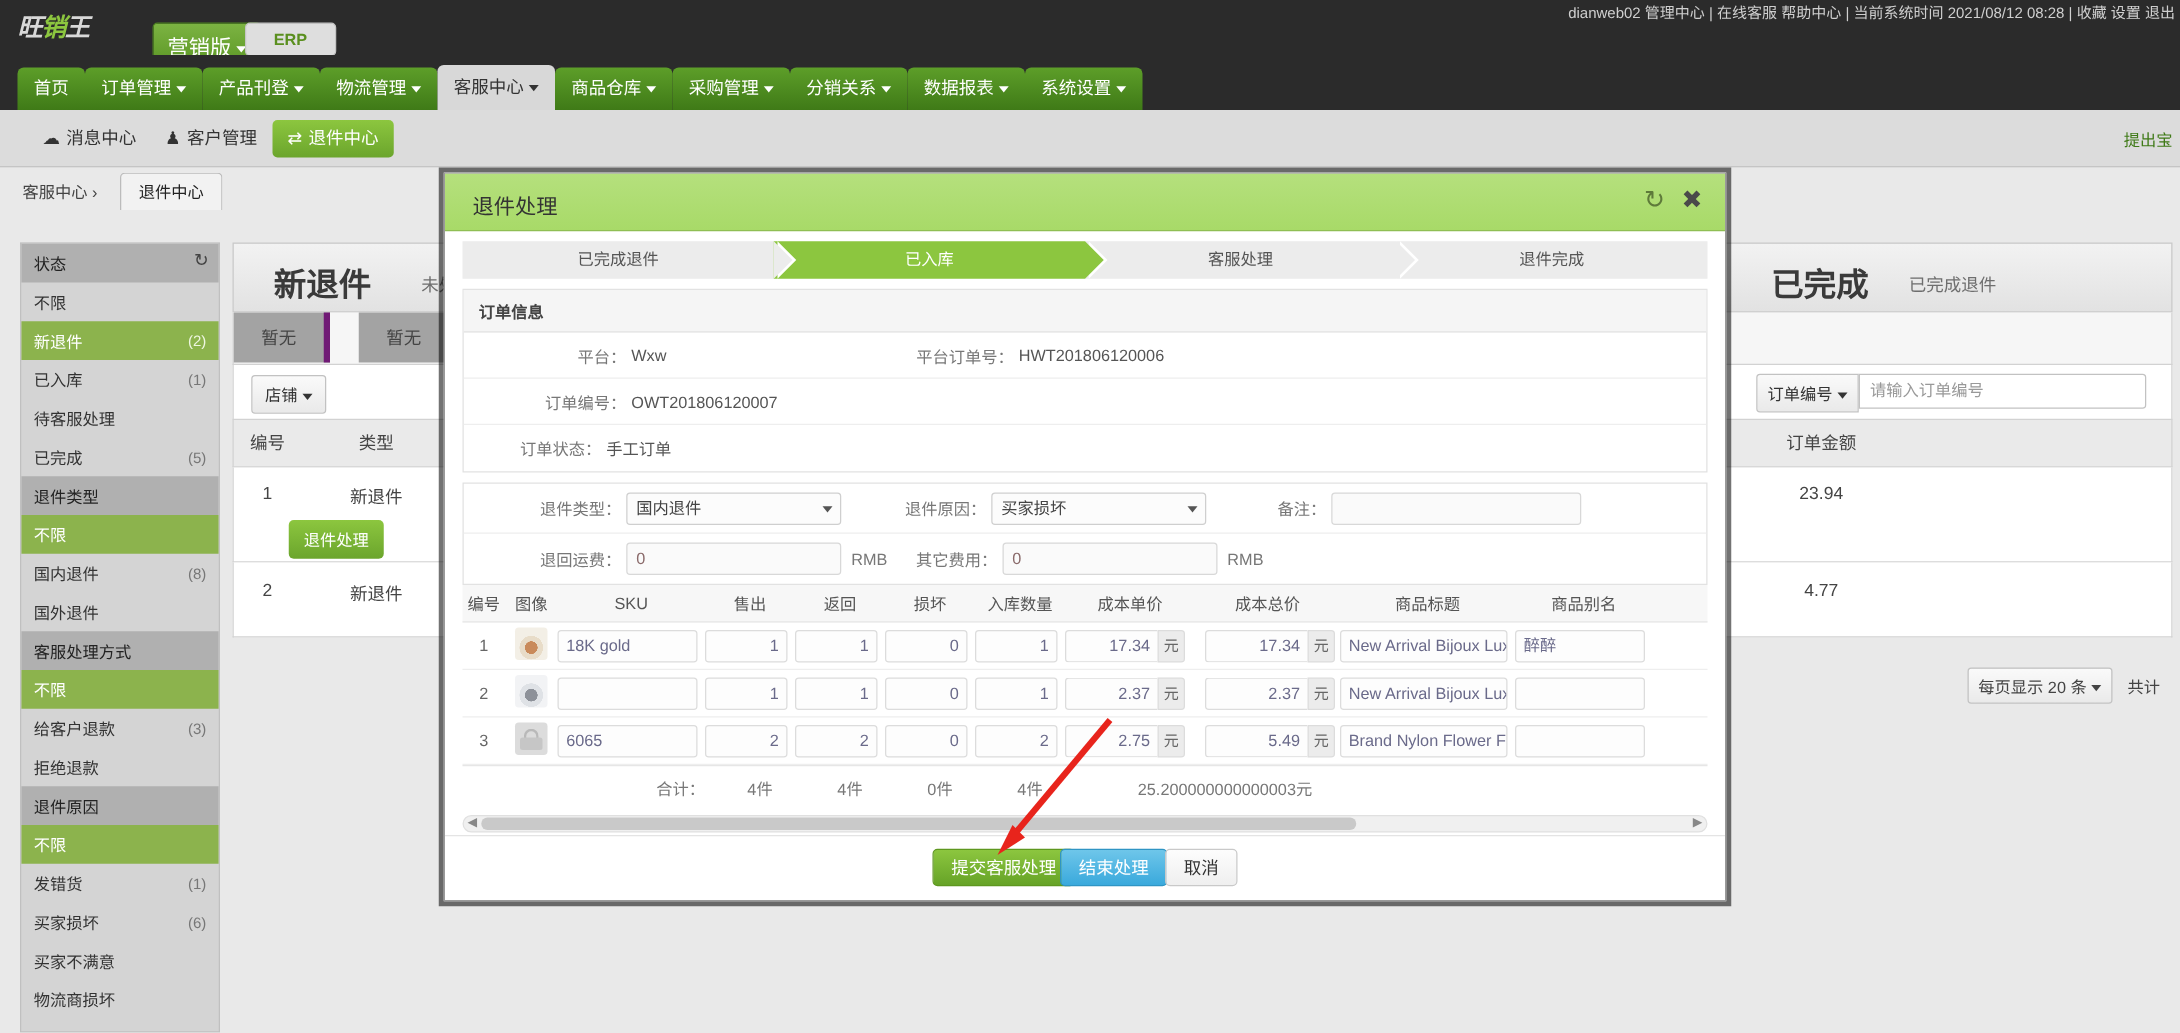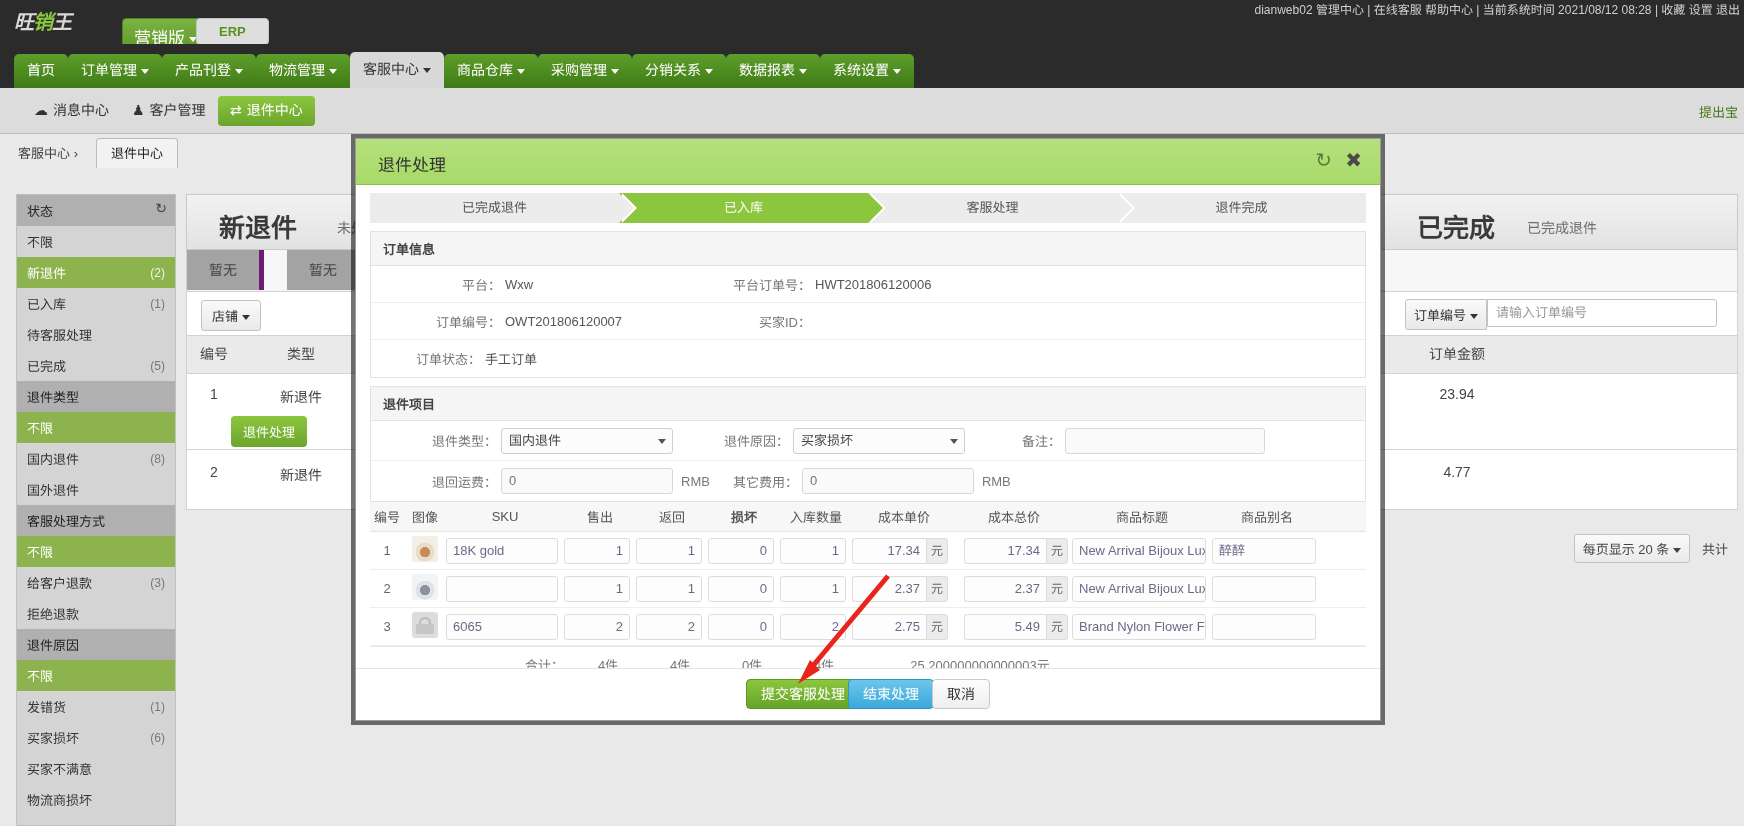--- a/index.html
+++ b/index.html
@@ -402,35 +402,30 @@
         <div class="fld" style="width:400px;">
           <span class="lbl" style="width:110px;">平台订单号：</span>
           <span class="val">HWT201806120006</span>
         </div>
       </div>
       <div class="inforow">
         <div class="fld" style="width:330px;">
           <span class="lbl" style="width:130px;">订单编号：</span>
           <span class="val">OWT201806120007</span>
         </div>
-        <div class="fld" style="width:400px;">
-          <span class="lbl" style="width:110px;">买家ID：</span>
-          <span class="val"></span>
-        </div>
       </div>
       <div class="inforow">
         <div class="fld" style="width:400px;">
           <span class="lbl" style="width:110px;">订单状态：</span>
           <span class="val">手工订单</span>
         </div>
       </div>
     </div>
 
     <div class="sec">
-      <div class="sec-hd">退件项目</div>
       <div class="formrow">
         <span class="lbl" style="width:116px;text-align:right;color:#777;">退件类型：</span>
         <div class="sel-box" style="margin-left:4px;">
           <span>国内退件</span>
           <i class="cv"></i>
         </div>
         <span class="lbl" style="width:116px;text-align:right;color:#777;">退件原因：</span>
         <div class="sel-box" style="margin-left:4px;">
           <span>买家损坏</span>
           <i class="cv"></i>
@@ -448,21 +443,21 @@
       </div>
     </div>
 
     <div class="tbl">
       <div class="tbl-head">
         <div style="width:34px;">编号</div>
         <div style="width:42px;">图像</div>
         <div style="width:118px;">SKU</div>
         <div style="width:72px;">售出</div>
         <div style="width:72px;">返回</div>
-        <div style="width:72px;font-weight:bold;">损坏</div>
+        <div style="width:72px;">损坏</div>
         <div style="width:72px;">入库数量</div>
         <div style="width:104px;">成本单价</div>
         <div style="width:116px;">成本总价</div>
         <div style="width:140px;">商品标题</div>
         <div style="width:110px;">商品别名</div>
       </div>
 
       <div class="tbl-row">
         <div style="width:34px;text-align:center;color:#666;">1</div>
         <div style="width:42px;text-align:center;">

